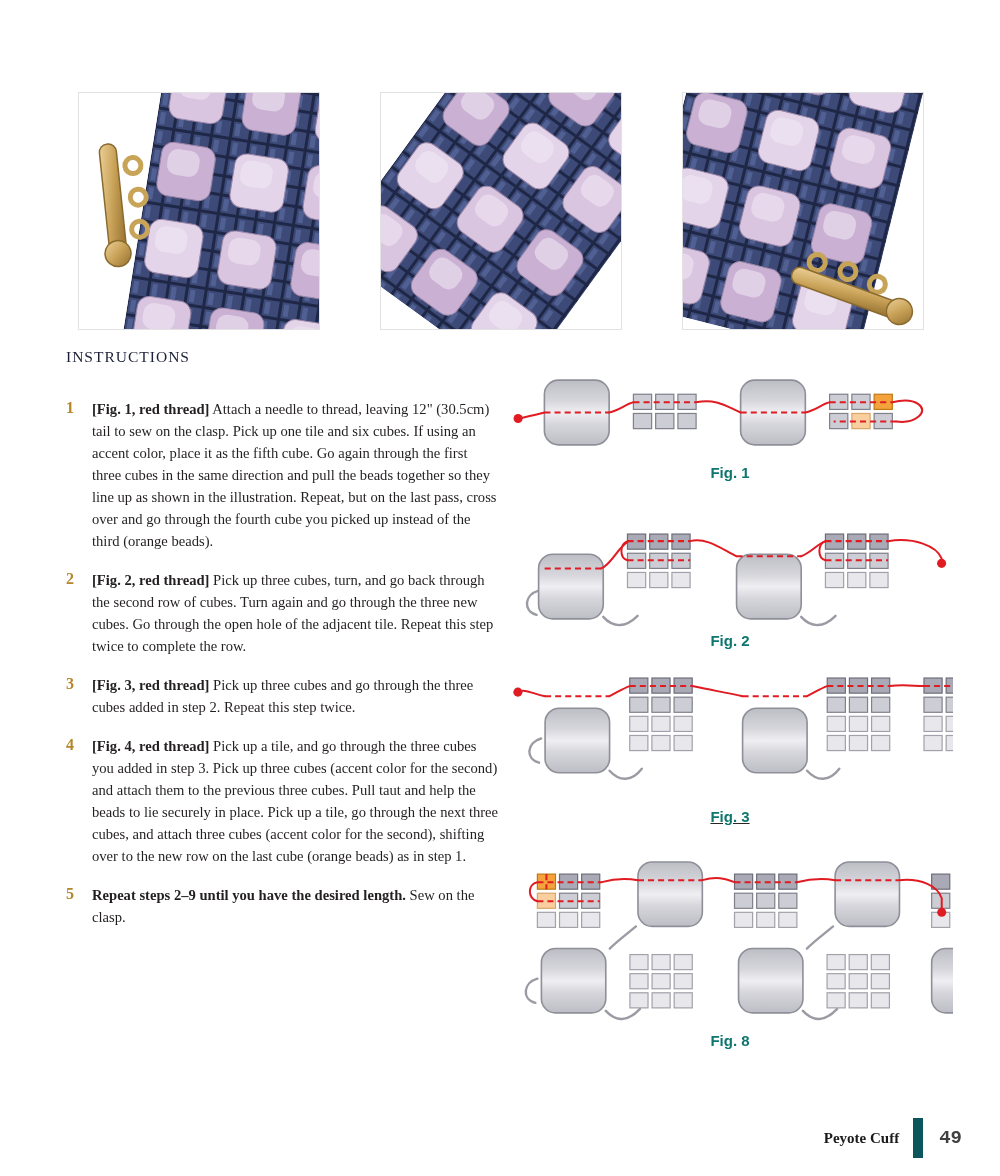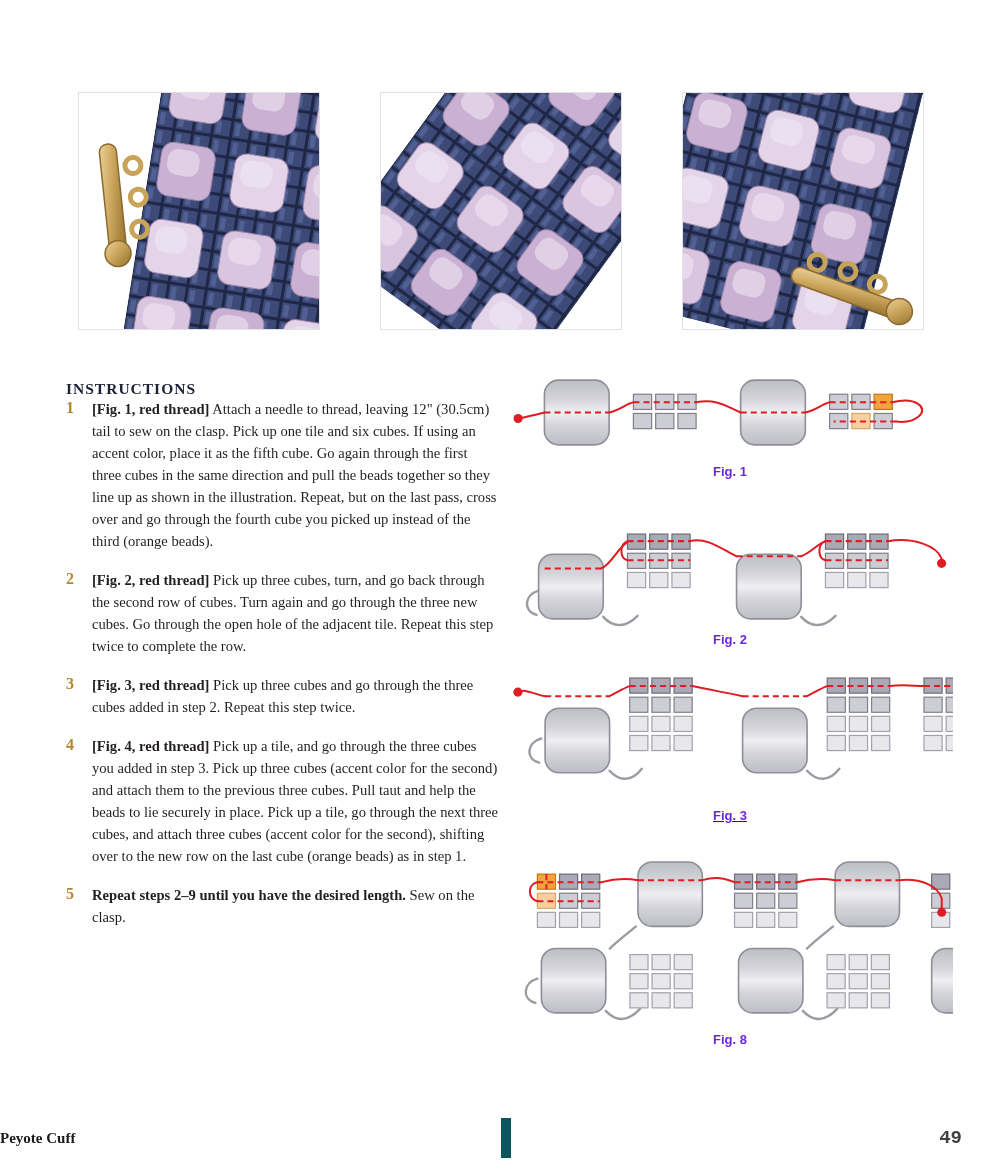--- a/index.html
+++ b/index.html
@@ -5,54 +5,54 @@
   html,body{margin:0;padding:0;background:#ffffff;}
   .page{position:relative;width:1000px;height:1176px;background:#fff;overflow:hidden;
         font-family:"Liberation Serif",serif;color:#2a2624;}
 
   
   .photos{position:absolute;top:92px;left:78px;display:flex;gap:60px;}
   .photo{width:240px;height:236px;border:1px solid #e2e2e2;background:#fff;overflow:hidden;}
   .photo svg{display:block;}
 
   
-  .heading{position:absolute;left:66px;top:380px;font-size:15.5px;font-weight:700;
+  .heading{position:absolute;left:66px;top:348px;font-size:15.5px;font-weight:400;
            letter-spacing:1px;color:#1a2035;}
 
   
   .steps{position:absolute;left:66px;top:398px;width:434px;}
   .step{display:flex;gap:11px;margin-bottom:17px;}
   .step-num{flex:0 0 15px;color:#b5872c;font-weight:700;font-size:16px;line-height:19.6px;}
   .step-text{margin:0;font-size:14.6px;line-height:22px;color:#231f20;}
   .step-text b{color:#231f20;}
 
   
   .fig{position:absolute;left:505px;width:450px;text-align:center;}
   .fig svg{display:block;margin:0 auto;}
   .fig-caption{margin-top:3px;font-family:"Liberation Sans",sans-serif;font-weight:700;
-               font-size:13px;color:#6d28d9;}
+               font-size:15px;color:#0f766e;}
   .fig1{top:372px}.fig2{top:528px}.fig3{top:674px}.fig4{top:856px}
 
   
   .tile{fill:url(#tileGrad);stroke:#8f8f99;stroke-width:1.6;}
   .cb {fill:#cdced5;stroke:#81818b;stroke-width:1.2;}
   .cbd{fill:#a9aab6;stroke:#6e6e7a;stroke-width:1.2;}
   .cbl{fill:#e7e7ec;stroke:#a2a2ab;stroke-width:1.2;}
   .cbo{fill:#f4a33c;stroke:#c17a12;stroke-width:1.2;}
   .cbp{fill:#f9cfa0;stroke:#d9a766;stroke-width:1.2;}
   .rt {stroke:#e01b22;stroke-width:2;fill:none;stroke-linecap:round;}
   .rtd{stroke:#e01b22;stroke-width:2;fill:none;stroke-dasharray:6 4;}
   .gt {stroke:#9b9ba4;stroke-width:2.4;fill:none;stroke-linecap:round;}
   .rdot{fill:#e01b22;}
   .gold{fill:url(#goldGrad);stroke:#8a6a2e;stroke-width:1.5;}
   .ring{fill:none;stroke:#c8a459;stroke-width:5;}
 
   
   .footer{position:absolute;left:0;top:1116px;width:1000px;height:44px;
-          display:flex;align-items:center;justify-content:space-between;padding-right:38px;box-sizing:border-box;}
+          display:flex;align-items:center;justify-content:flex-end;padding-right:38px;box-sizing:border-box;}
   .footer-section{font-weight:700;font-size:15px;color:#1a1a1a;margin-right:14px;}
   .footer-bar{width:10px;height:40px;background:#0b565c;margin-right:16px;}
   .footer-page{font-weight:700;font-size:19px;color:#404040;font-family:Liberation Mono, monospace;}
 </style>
 </head>
 <body>
 
 <svg width="0" height="0" style="position:absolute" aria-hidden="true">
   <defs>
     <linearGradient id="tileGrad" x1="0" y1="0" x2="0" y2="1">

